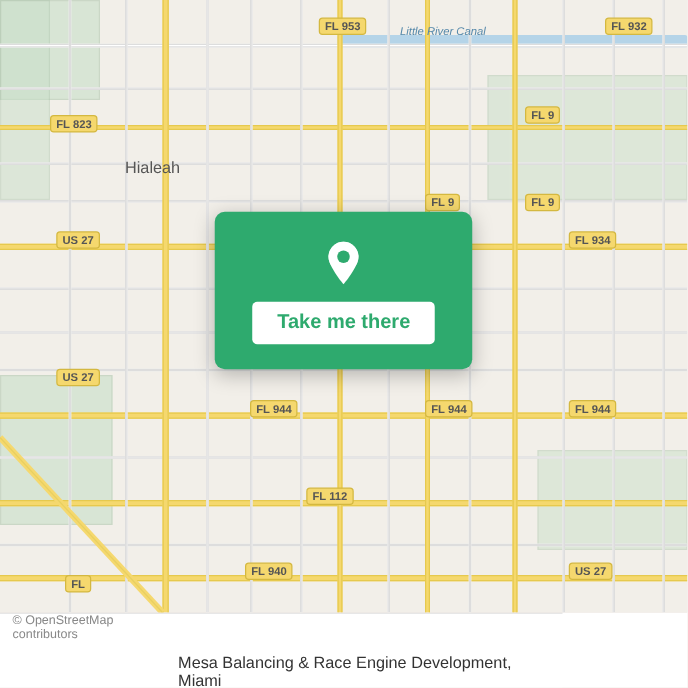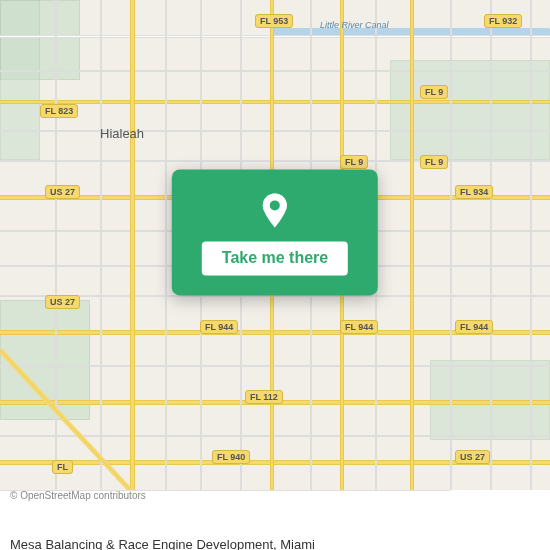--- a/index.html
+++ b/index.html
@@ -133,21 +133,21 @@
       text-align: right;
     }
 
     
     #bottom-bar {
       width: 450px;
       height: 60px;
       background: white;
       border-top: 1px solid #e0e0e0;
       display: flex;
-      flex-direction: column;
+      flex-direction: row;
       justify-content: center;
       padding: 0 10px;
     }
 
     #attribution {
       font-size: 10px;
       color: #888;
       margin-bottom: 4px;
     }
 
@@ -231,34 +231,34 @@
 
   <svg style="position:absolute;top:0;left:0;width:100%;height:100%;overflow:visible;pointer-events:none;">
     <line x1="0" y1="350" x2="130" y2="490" stroke="#f5d86e" stroke-width="5"></line>
     <line x1="0" y1="350" x2="130" y2="490" stroke="#e8d060" stroke-width="1"></line>
   </svg>
 
   <span class="canal-label" style="top:20px; left:320px;">Little River Canal</span>
 
   <span class="map-label" style="top:115px; left:100px; font-size:13px; color:#555;margin-top:11px;">Hialeah</span>
 
-  <span class="road-label" style="top:104px; left:40px;">FL 823</span>
+  <span class="road-label" style="top:92px; left:40px;">FL 823</span>
   <span class="road-label" style="top:14px; left:255px;">FL 953</span>
   <span class="road-label" style="top:14px; left:455px;margin-left:29px;">FL 932</span>
   <span class="road-label" style="top:85px; left:420px;">FL 9</span>
   <span class="road-label" style="top:155px; left:420px;">FL 9</span>
   <span class="road-label" style="top:185px; left:45px;">US 27</span>
   <span class="road-label" style="top:185px; left:245px;">FL 934</span>
   <span class="road-label" style="top:185px; left:455px;">FL 934</span>
   <span class="road-label" style="top:155px; left:340px;">FL 9</span>
   <span class="road-label" style="top:320px; left:200px;">FL 944</span>
   <span class="road-label" style="top:320px; left:340px;">FL 944</span>
   <span class="road-label" style="top:320px; left:455px;">FL 944</span>
   <span class="road-label" style="top:390px; left:245px;">FL 112</span>
-  <span class="road-label" style="top:450px; left:212px;">FL 940</span>
+  <span class="road-label" style="top:450px; left:196px;">FL 940</span>
   <span class="road-label" style="top:450px; left:455px;">US 27</span>
   <span class="road-label" style="top:460px; left:52px;">FL</span>
   <span class="road-label" style="top:295px; left:45px;">US 27</span>
 
   <div id="popup-card">
     <svg class="pin-svg" viewBox="0 0 40 40">
       <circle cx="20" cy="16" r="12" fill="white" opacity="0.9"></circle>
       <path d="M20 4 C13.4 4 8 9.4 8 16 C8 24 20 38 20 38 C20 38 32 24 32 16 C32 9.4 26.6 4 20 4Z" fill="white"></path>
       <circle cx="20" cy="16" r="5" fill="#2eaa6e"></circle>
     </svg>

